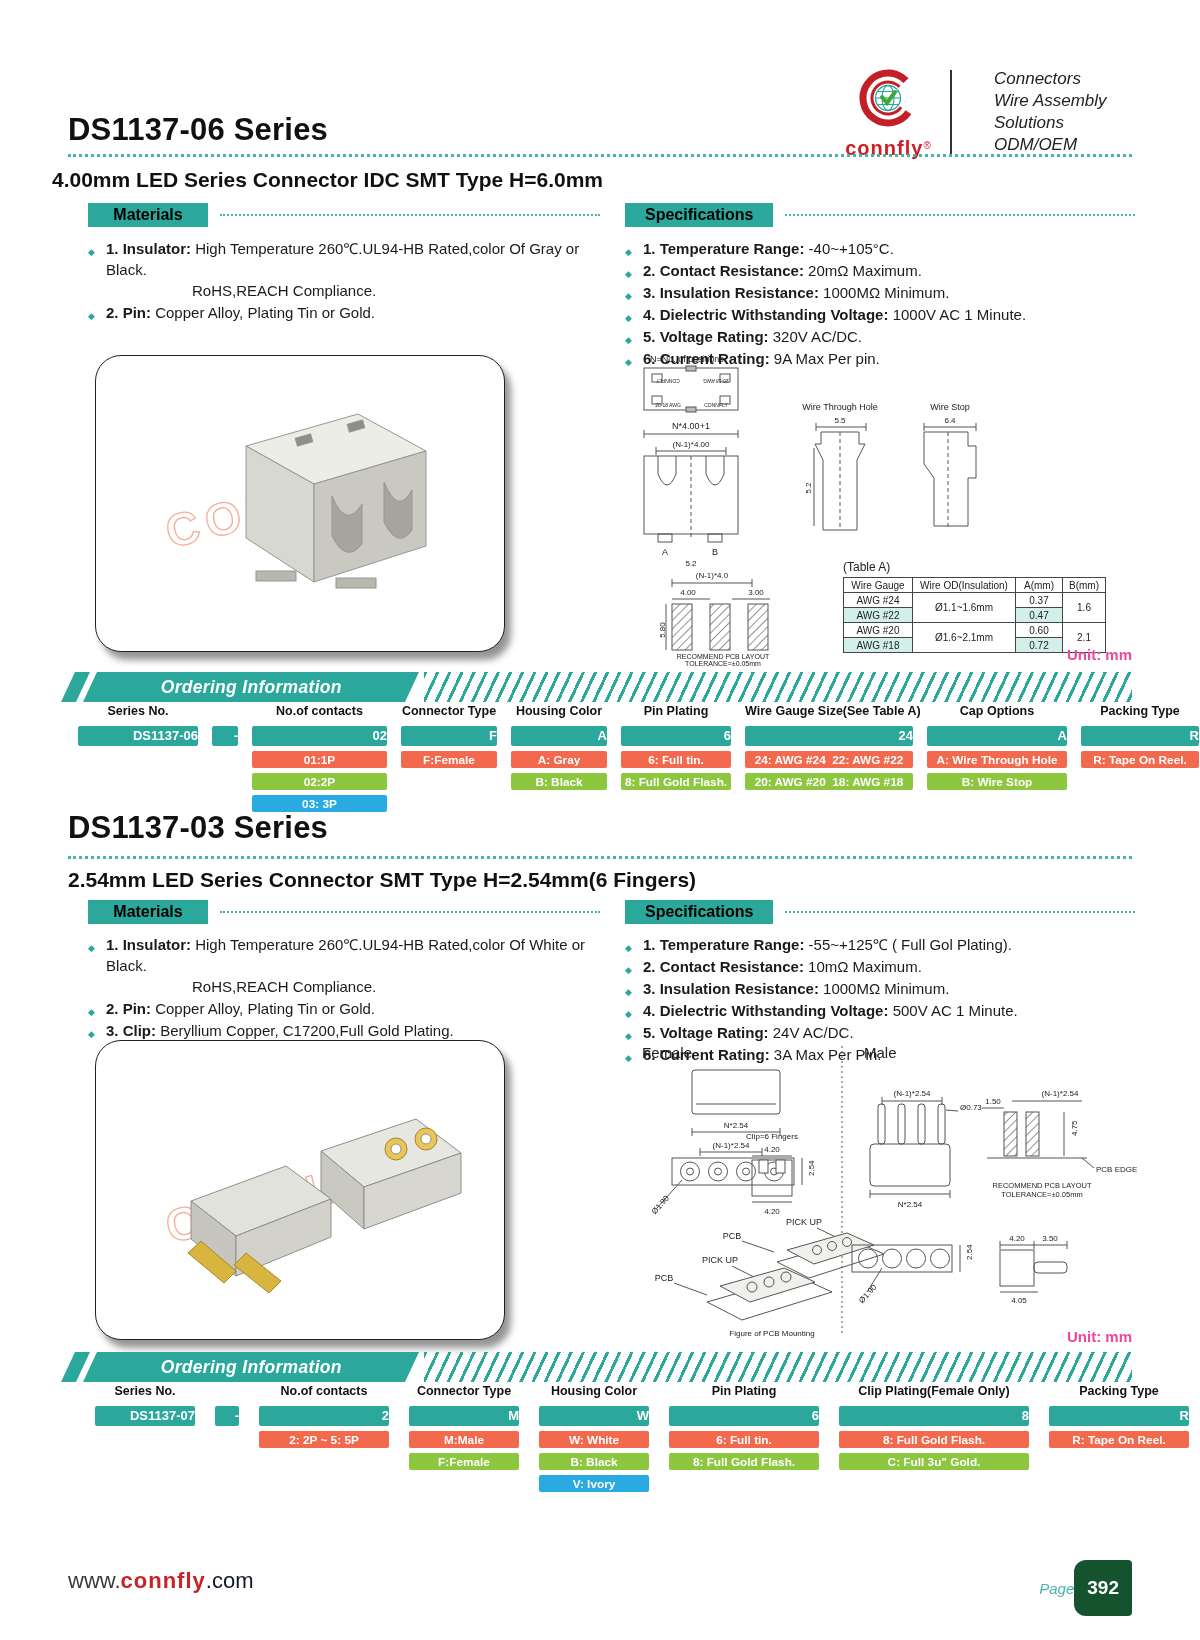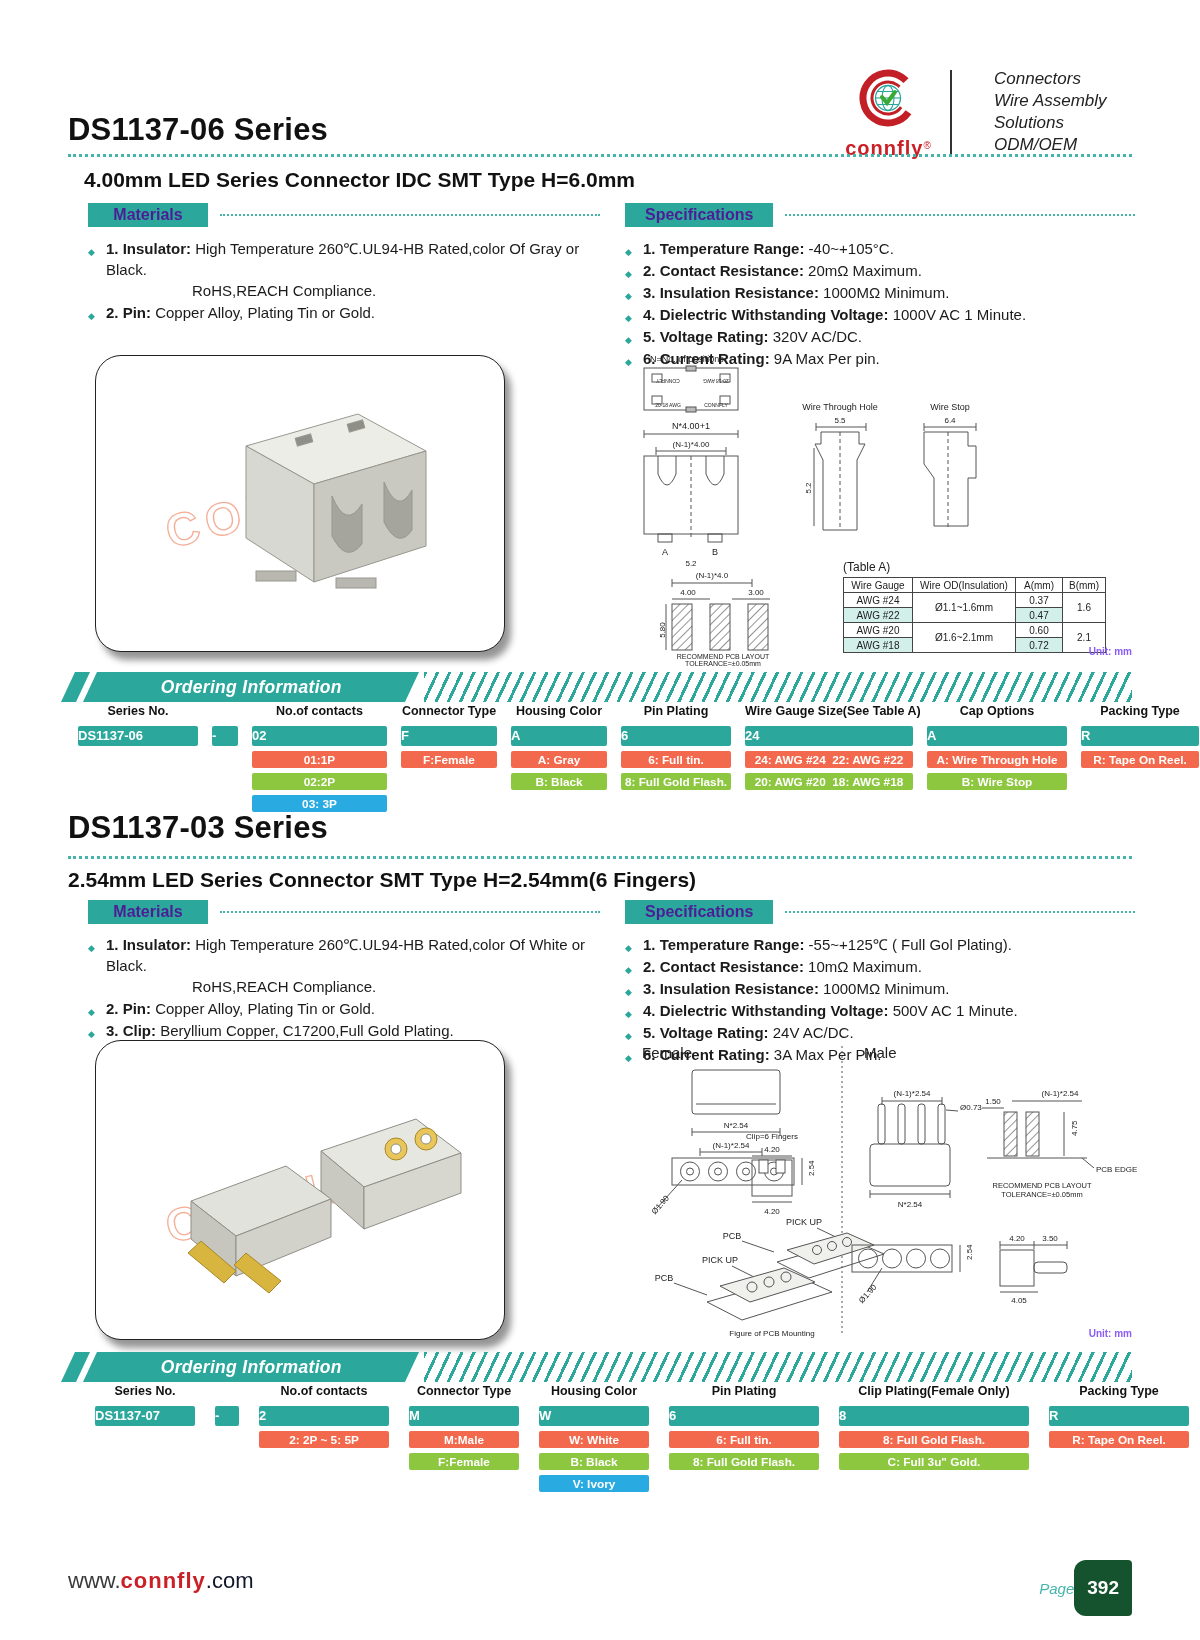--- a/index.html
+++ b/index.html
@@ -2,39 +2,39 @@
 <html><head>
 <meta charset="utf-8">
 <style>
   html,body{margin:0;padding:0;width:1200px;height:1640px;background:#fff;
     font-family:"Liberation Sans",sans-serif;color:#1b1b1b;position:relative;overflow:hidden;}
   .abs{position:absolute;}
   .h1{font-size:31px;font-weight:bold;letter-spacing:.2px;color:#111;}
   .dotline{border-top:3px dotted #45B5AB;}
   .subtitle{font-size:21px;font-weight:bold;color:#111;}
   .shead{display:flex;align-items:center;}
-  .sbox{background:#2BA79C;color:#4c1d95;font-weight:bold;font-size:16px;padding:3px 20px;min-width:80px;text-align:center;}
+  .sbox{background:#2BA79C;color:#000000;font-weight:bold;font-size:16px;padding:3px 20px;min-width:80px;text-align:center;}
   .sdots{flex:1;border-top:2.5px dotted #45B5AB;margin-left:12px;}
   .list{font-size:15px;line-height:21px;}
   .li{position:relative;padding-left:18px;margin-bottom:1px;}
   .dia{position:absolute;left:0;top:4px;font-size:9px;color:#2BA79C;}
   .lb{font-weight:bold;}
   .cont{padding-left:86px;}
   .photo{border:1.6px solid #222;border-radius:26px;background:#fff;
     box-shadow:6px 8px 7px rgba(0,0,0,.42);overflow:hidden;}
-  .unit{font-size:10px;font-weight:bold;text-align:right;color:#8b5cf6;}
+  .unit{font-size:15px;font-weight:bold;text-align:right;color:#ec4899;}
   .banner{display:flex;height:30px;align-items:stretch;}
   .bslash{width:15px;background:#2BA79C;transform:skewX(-25deg);margin-right:7px;}
   .bpar{background:#2BA79C;transform:skewX(-25deg);width:322px;display:flex;align-items:center;justify-content:center;}
   .bpar span{transform:skewX(25deg);color:#fff;font-weight:bold;font-style:italic;font-size:17.5px;letter-spacing:.3px;}
   .bstripes{flex:1;margin-left:12px;background:repeating-linear-gradient(115deg,#2BA79C 0 3px,transparent 3px 11px);}
   .otable{display:flex;gap:14px;}
   .ocol{display:flex;flex-direction:column;}
   .ohead{height:16px;font-size:12.5px;font-weight:bold;text-align:center;white-space:nowrap;margin-bottom:6px;color:#111;}
-  .ocode{height:20px;background:#2BA79C;color:#fff;font-weight:bold;font-size:13px;text-align:left;line-height:20px;border-radius:2px;}
+  .ocode{height:20px;background:#2BA79C;color:#fff;font-weight:bold;font-size:13px;text-align:right;line-height:20px;border-radius:2px;}
   .ochip{height:17px;margin-top:5px;color:#fff;font-weight:bold;font-size:11.8px;text-align:center;line-height:19px;border-radius:2px;white-space:pre;}
   .orange{background:#F2694D;} .green{background:#8DC63F;} .blue{background:#29ABE2;}
   .ta-title{font-size:12px;color:#222;margin-bottom:3px;}
   table.ta{border-collapse:collapse;font-size:10px;color:#222;}
   table.ta th,table.ta td{border:1px solid #444;padding:0 3px;height:14px;text-align:center;font-weight:normal;}
   table.ta td.shade,table.ta th.shade{background:#D2EFEA;}
   svg text{font-family:"Liberation Sans",sans-serif;fill:#222;stroke:none;}
   .taglines{font-size:17px;font-style:italic;line-height:22px;color:#222;}
   .brandline{text-align:center;margin-top:1px;}
   .brand{color:#CC2027;font-weight:bold;font-size:20px;letter-spacing:1px;}
@@ -70,21 +70,21 @@
 <div class="abs" style="left:950px;top:70px;height:84px;border-left:2.5px solid #333;"></div>
 <div class="abs taglines" style="left:994px;top:68px;">
   <div>Connectors</div>
   <div>Wire Assembly</div>
   <div>Solutions</div>
   <div>ODM/OEM</div>
 </div>
 
 <div class="abs dotline" style="left:68px;top:154px;width:1064px;"></div>
 
-<div class="abs subtitle" style="left:84px;top:168px;">4.00mm LED Series Connector IDC SMT Type H=6.0mm</div>
+<div class="abs subtitle" style="left:52px;top:168px;">4.00mm LED Series Connector IDC SMT Type H=6.0mm</div>
 
 <div class="abs shead" style="left:88px;top:203px;width:512px;">
   <div class="sbox">Materials</div>
   <div class="sdots"></div>
 </div>
 <div class="abs shead" style="left:625px;top:203px;width:510px;">
   <div class="sbox">Specifications</div>
   <div class="sdots"></div>
 </div>
 

